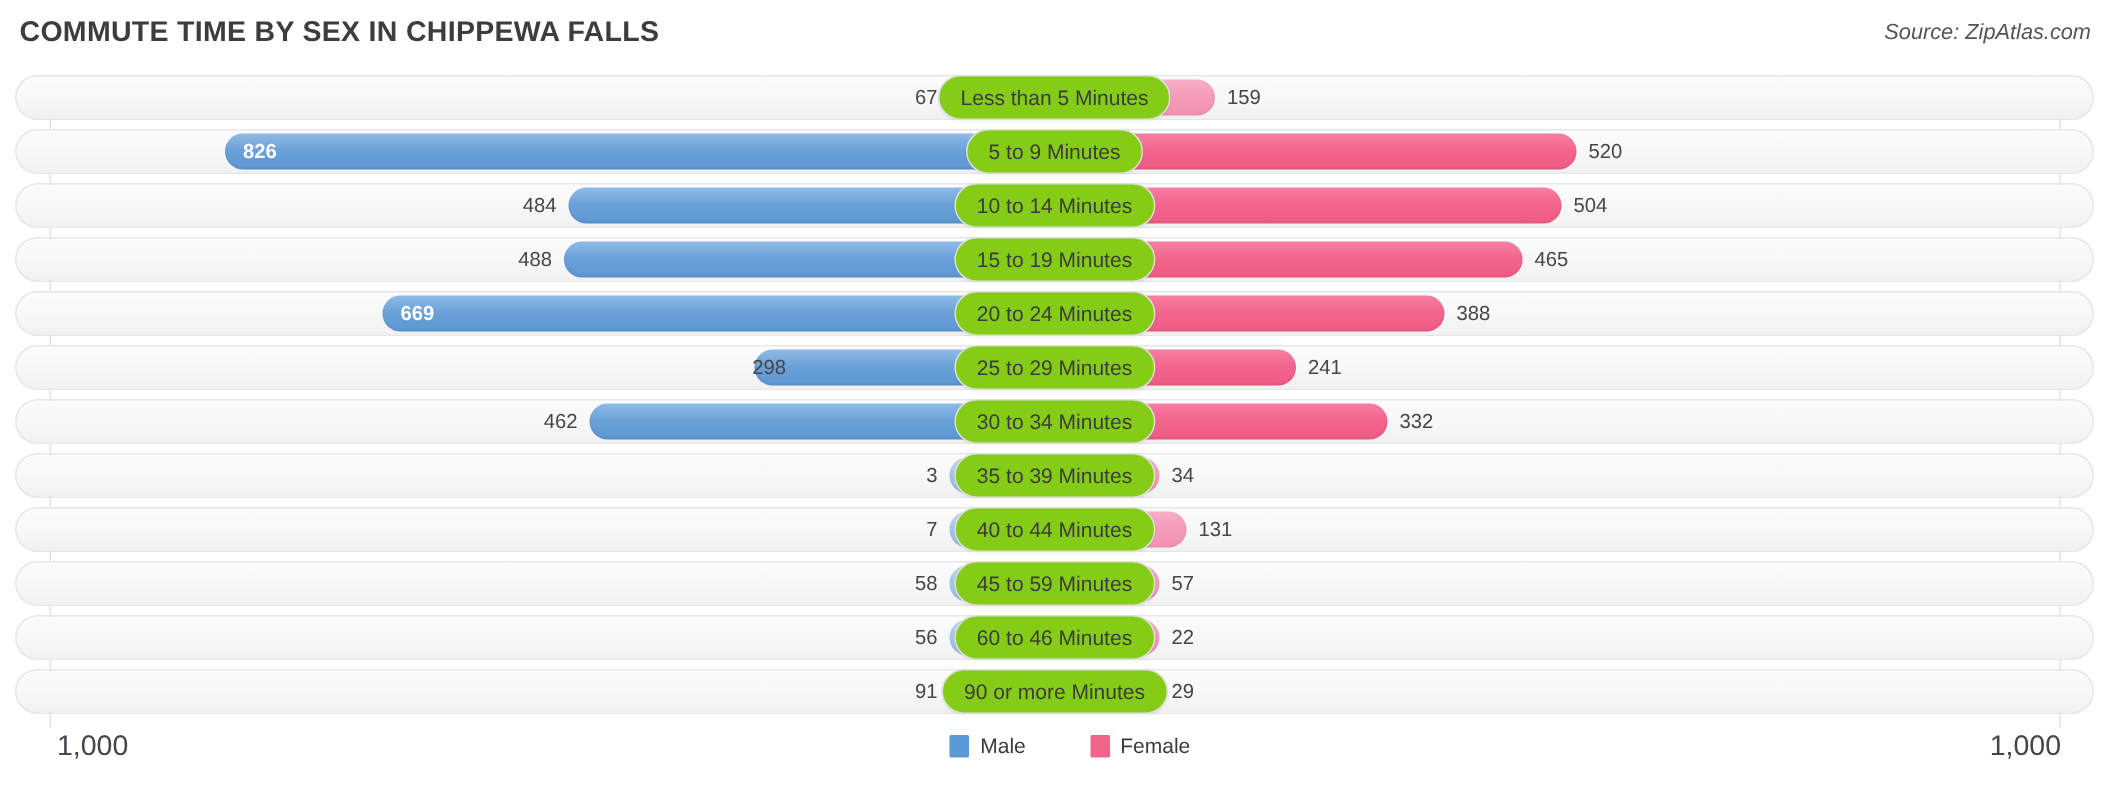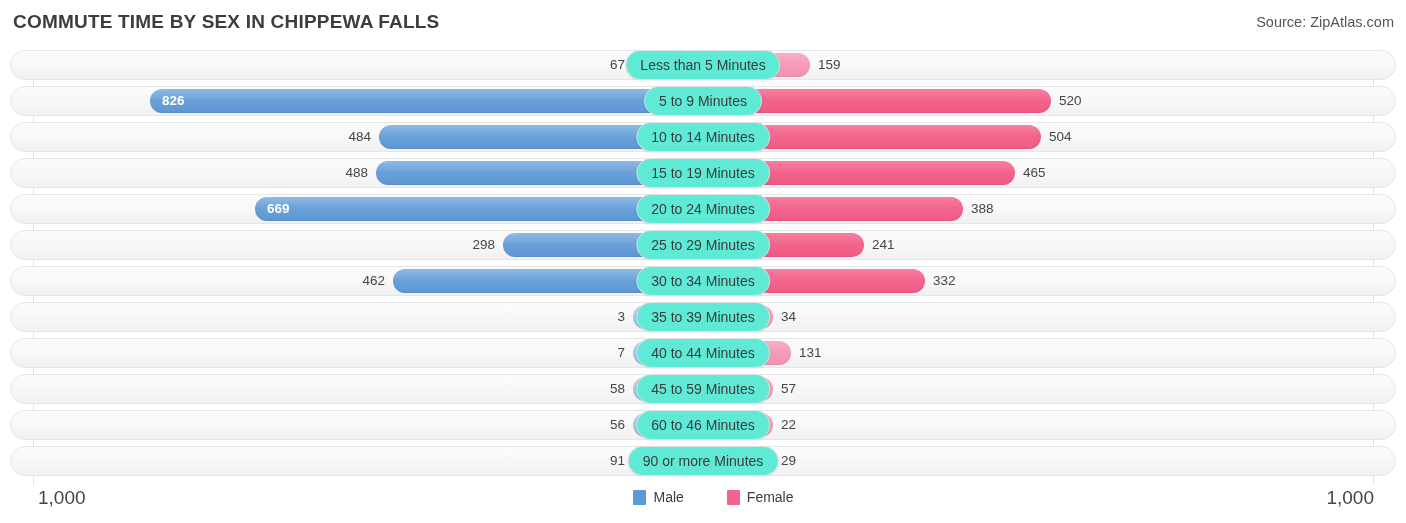--- a/index.html
+++ b/index.html
@@ -36,20 +36,21 @@
     letter-spacing: .2px;
     color: #3d3d3d;
     white-space: nowrap;
     font-weight: bold;
   }
   .chart-source {
     position: absolute;
     right: 12px;
     top: 14px;
     font-size: 14.5px;
+    font-style: italic;
     color: #555;
     white-space: nowrap;
     margin-left: 32px;
   }
 
   
   .plot {
     position: absolute;
     left: 0;
     top: 50px;
@@ -141,21 +142,21 @@
 
   .cat-pill {
     position: absolute;
     top: 0;
     left: 50%;
     transform: translateX(-50%);
     height: 30px;
     line-height: 29px;
     padding: 0 14px;
     border-radius: 15px;
-    background: #5eead4;
+    background: #84cc16;
     border: 1px solid #dedede;
     box-sizing: border-box;
     font-size: 14px;
     color: #3c3c3c;
     white-space: nowrap;
     box-shadow: 0 1px 2px rgba(0,0,0,.06);
     z-index: 5;
   }
 
   
@@ -267,21 +268,21 @@
             <div class="val inside male-in" style="left: 267px;">669</div>
             <div class="val female-out" style="left: 971px;">388</div>
             <div class="cat-pill">20 to 24 Minutes</div>
           </div>
         </div>
         <div class="row">
           <div class="track"></div>
           <div class="bars">
             <div class="bar male" style="width: 200px;"></div>
             <div class="bar female" style="width: 161px;"></div>
-            <div class="val male-out" style="right: 911px;">298</div>
+            <div class="val male-out" style="right: 882px;">298</div>
             <div class="val female-out" style="left: 872px;">241</div>
             <div class="cat-pill">25 to 29 Minutes</div>
           </div>
         </div>
         <div class="row">
           <div class="track"></div>
           <div class="bars">
             <div class="bar male" style="width: 310px;"></div>
             <div class="bar female" style="width: 222px;"></div>
             <div class="val male-out" style="right: 1021px;">462</div>

